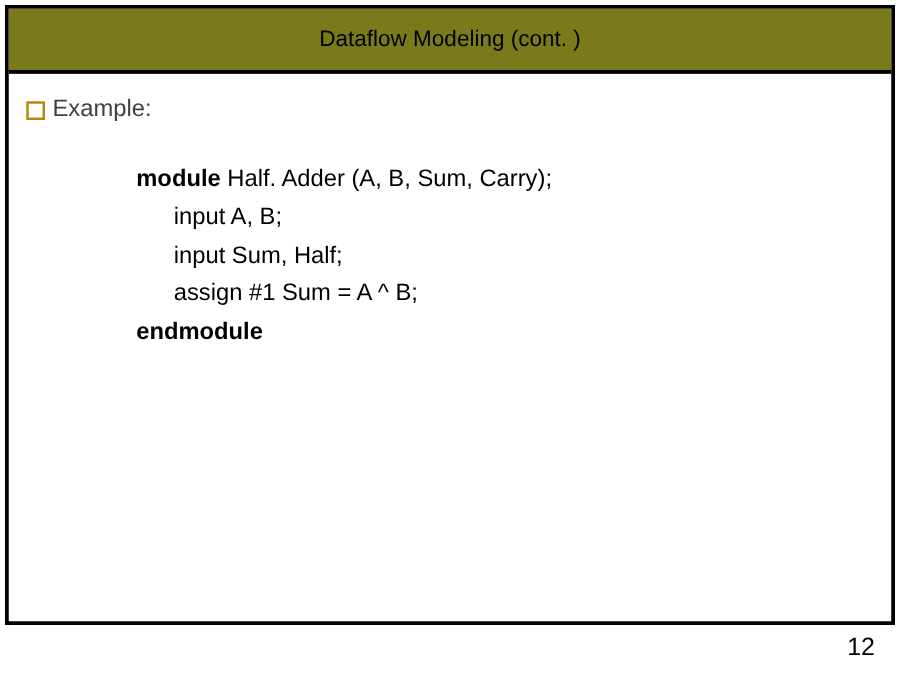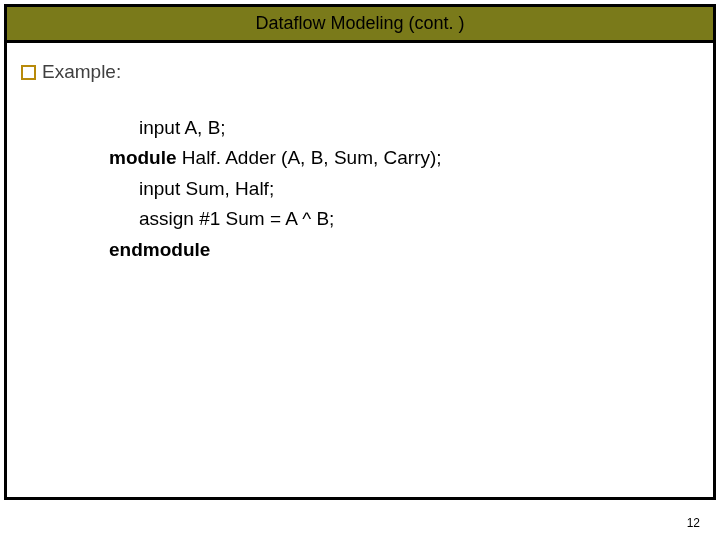--- a/index.html
+++ b/index.html
@@ -17,21 +17,21 @@
     .slide-frame {
       position: absolute;
       top: 4px;
       left: 4px;
       right: 4px;
       bottom: 40px;
       border: 3px solid #000;
     }
     .title-bar {
       width: 100%;
-      height: 36px;
+      height: 52px;
       background: #7a7a1a;
       border-bottom: 3px solid #000;
       display: flex;
       align-items: center;
       justify-content: center;
     }
     .title-text {
       color: #000;
       font-size: 18px;
       font-weight: 400;
@@ -72,38 +72,38 @@
     .kw {
       font-weight: normal;
     }
     .bold {
       font-weight: bold;
     }
     .page-num {
       position: absolute;
       bottom: 10px;
       right: 20px;
-      font-size: 12px;
+      font-size: 20px;
       color: #000;
     }
   </style>
 </head>
 <body>
 
 <div class="slide-frame">
   <div class="title-bar">
     <span class="title-text">Dataflow Modeling (cont. )</span>
   </div>
   <div class="content">
     <div class="bullet-row">
       <span class="square-bullet"></span>
       <span class="bullet-label">Example:</span>
     </div>
     <div class="code-block">
+      <div class="code-line"><span class="bold">module </span><span>Half. Adder (A, B, Sum, Carry);</span></div>
       <div class="code-line indent"><span class="kw">input </span><span>A, B;</span></div>
-      <div class="code-line"><span class="bold">module </span><span>Half. Adder (A, B, Sum, Carry);</span></div>
       <div class="code-line indent"><span class="kw">input </span><span>Sum, Half;</span></div>
       <div class="code-line indent"><span class="kw">assign </span><span>#1 Sum = A ^ B;</span></div>
       <div class="code-line"><span class="bold">endmodule</span></div>
     </div>
   </div>
 </div>
 <div class="page-num">12</div>
 
 </body></html>

